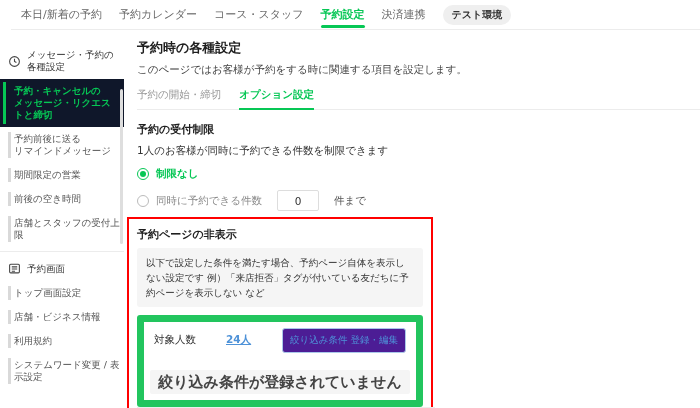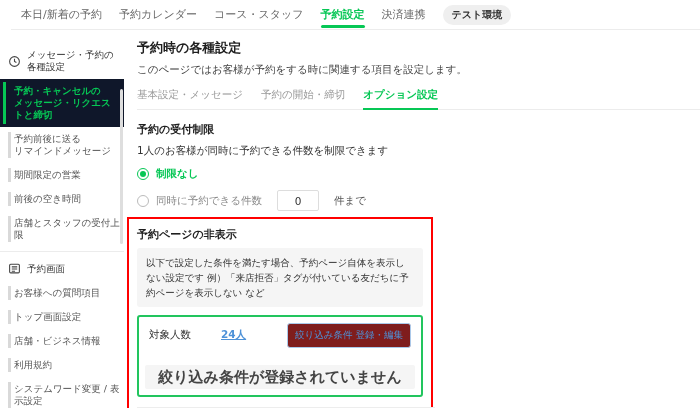--- a/index.html
+++ b/index.html
@@ -62,27 +62,27 @@
   .count-input { width:42px; height:21px; border:1px solid #ddd; border-radius:2px;
     text-align:center; font-size:10.5px; color:#333; margin-left:8px;
     font-family:inherit; }
   .count-suffix { font-size:10.5px; color:#555; margin-left:8px; }
 
   
   .redbox { margin:6px 0 0 -10px; width:306px; border:2px solid #ff0000;
     padding:8px; background:#fff; }
   .info-box { margin-top:6px; background:#f5f5f5; border-radius:3px;
     padding:7px 9px; font-size:9.5px; line-height:15px; color:#333; }
-  .filter-card { margin-top:8px; border:2px solid #22c55e; border-radius:3px;
+  .filter-card { margin-top:8px; border:7px solid #22c55e; border-radius:3px;
     padding:6px; }
   .filter-row { display:flex; align-items:center; padding:4px 4px; height:24px; }
   .target-label { font-size:10.5px; color:#333; }
   .target-link { font-size:10.5px; color:#4e92d8; font-weight:bold;
     text-decoration:underline; margin-left:30px; cursor:pointer; }
-  .filter-btn { margin-left:auto; background:#7f1d1d; border:1px solid #abc9ea;
+  .filter-btn { margin-left:auto; background:#4c1d95; border:1px solid #abc9ea;
     color:#4e92d8; font-size:9.5px; border-radius:3px; padding:5px 7px;
     cursor:pointer; font-family:inherit; white-space:nowrap; }
   .filter-empty { margin-top:18px; background:#f5f5f5; border-radius:2px;
     height:24px; display:flex; align-items:center; justify-content:center;
     font-size:15px; color:#444;font-weight:bold; }
   .guide-title { margin-top:10px; font-size:11px; font-weight:bold; color:#1f1f1f; }
   .bottom-line { position:absolute; left:0; top:376px; width:298px; height:1px;
     background:#ededed; }
 </style>
 </head>
@@ -124,44 +124,40 @@
   </div>
   <div class="side-divider"></div>
   <div class="side-item head">
     <svg class="sicon" viewBox="0 0 24 24" fill="none" stroke="currentColor" stroke-width="2">
       <rect x="3" y="4" width="18" height="16" rx="2"></rect>
       <path d="M7 9h10M7 13h10M7 17h6"></path>
     </svg>
     <span class="lbl">予約画面</span>
   </div>
   <div class="side-item withbar">
-    <span class="lbl">お客様への質問項目</span>
-  </div>
-  <div class="side-item withbar">
     <span class="lbl">トップ画面設定</span>
   </div>
   <div class="side-item withbar">
     <span class="lbl">店舗・ビジネス情報</span>
   </div>
   <div class="side-item withbar">
     <span class="lbl">利用規約</span>
   </div>
   <div class="side-item withbar">
     <span class="lbl">システムワード変更 / 表示設定</span>
   </div>
 
   <div class="side-scroll"></div>
 </div>
 
 <div class="main">
   <div class="page-title">予約時の各種設定</div>
   <div class="page-sub">このページではお客様が予約をする時に関連する項目を設定します。</div>
 
   <div class="tabs">
-    <div class="tab">基本設定・メッセージ</div>
     <div class="tab">予約の開始・締切</div>
     <div class="tab active">オプション設定</div>
   </div>
 
   <div class="content">
     <div class="sec-title">予約の受付制限</div>
     <div class="sec-desc">1人のお客様が同時に予約できる件数を制限できます</div>
 
     <div class="radio-row">
       <span class="radio checked"></span>

